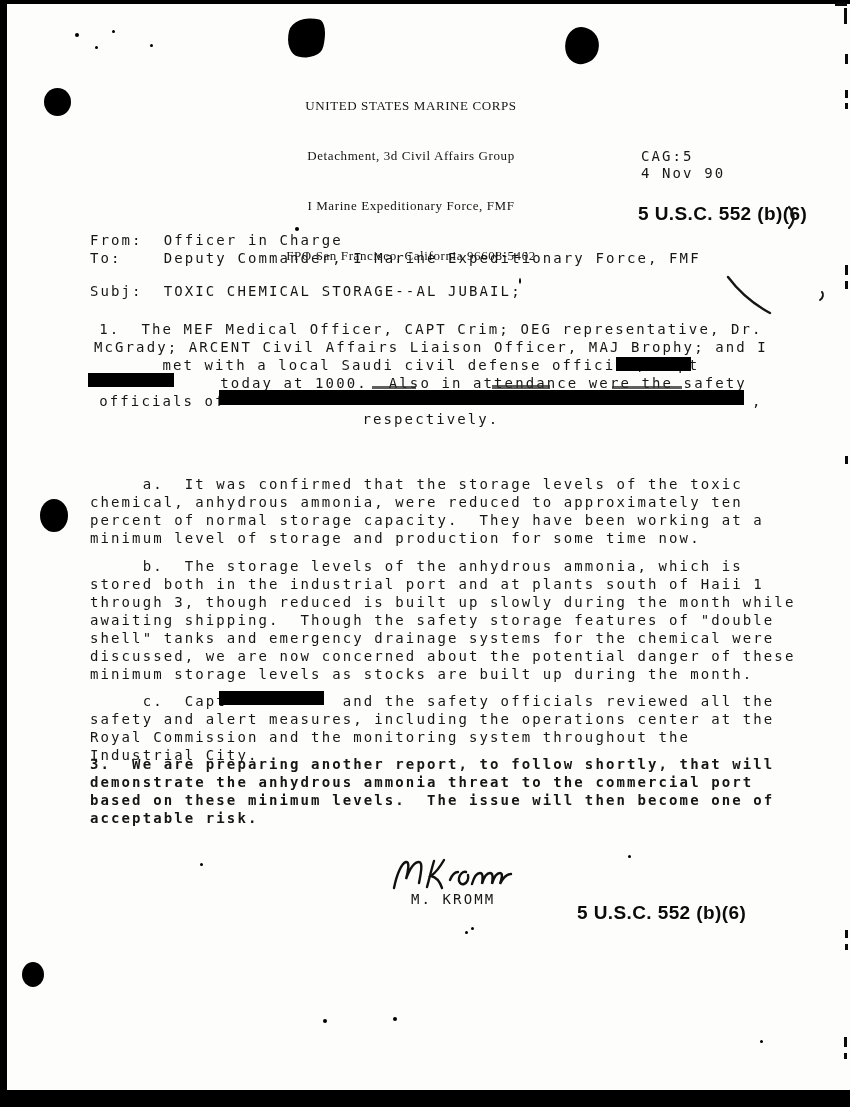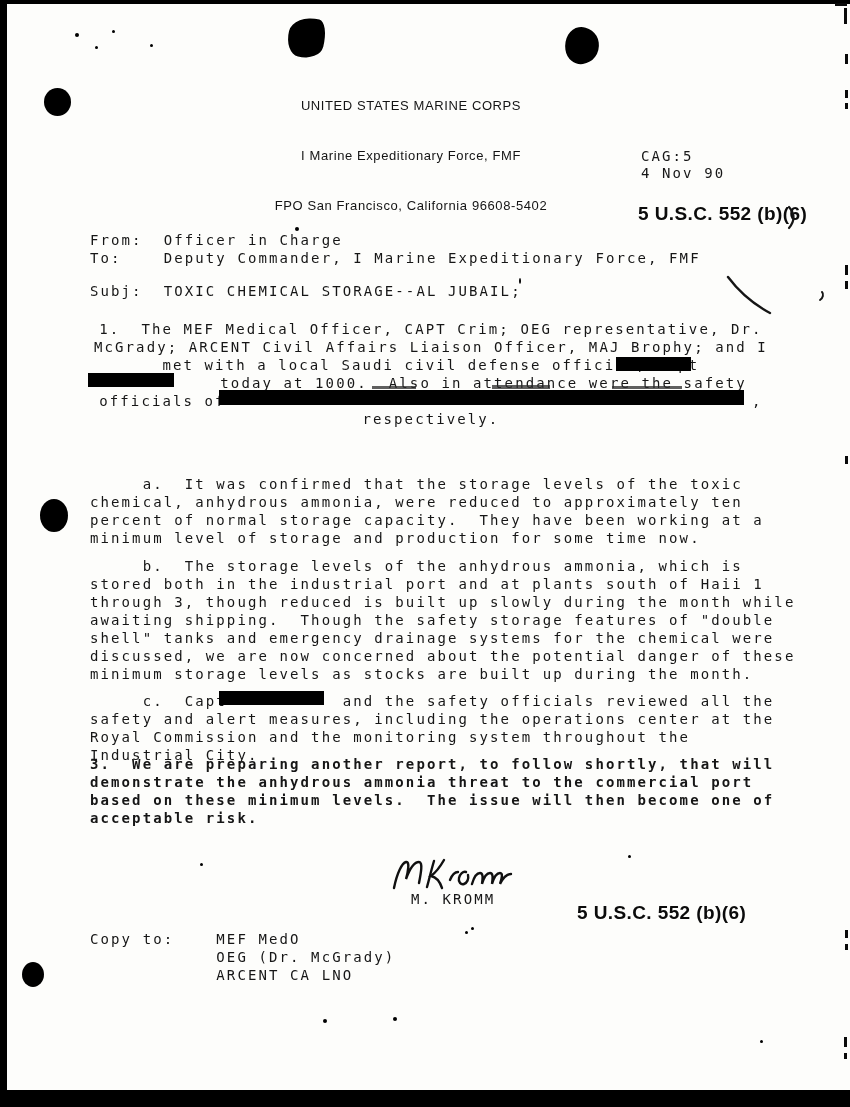--- a/index.html
+++ b/index.html
@@ -1,21 +1,21 @@
 <!DOCTYPE html>
 <html><head>
 <meta charset="utf-8">
 <style>
   html,body{margin:0;padding:0;background:#e8e8e8;}
   .page{position:relative;width:850px;height:1107px;background:#fdfdfb;overflow:hidden;
         font-family:"DejaVu Sans Mono",monospace;}
   .abs{position:absolute;}
   .tw{font-family:"DejaVu Sans Mono",monospace;font-size:14px;letter-spacing:2.1px;
       line-height:18px;white-space:pre;color:#161616;}
-  .lh{font-family:Liberation Sans, sans-serif;font-size:13px;letter-spacing:0.6px;
+  .lh{font-family:Liberation Serif, serif;font-size:13px;letter-spacing:0.6px;
       line-height:16.6px;white-space:pre;color:#141414;text-align:center;}
   .stamp{font-family:"Liberation Sans",sans-serif;font-weight:700;font-size:19px;
          letter-spacing:0.4px;color:#0b0b0b;white-space:pre;}
   .bar{position:absolute;background:#000;}
   .edge{position:absolute;background:#000;}
   .dot{position:absolute;background:#000;border-radius:50%;}
   .blob{position:absolute;background:#000;}
   .dash{position:absolute;background:#0a0a0a;}
   .smudge{position:absolute;background:#2a2a2a;opacity:.75;}
   svg{position:absolute;overflow:visible;}
@@ -31,20 +31,21 @@
 
   <div class="blob" style="left:288px;top:17px;width:37px;height:41px;border-radius:72% 28% 60% 40% / 45% 62% 38% 55%;transform:rotate(14deg);"></div>
   <div class="blob" style="left:565px;top:27px;width:34px;height:37px;border-radius:48% 52% 55% 45% / 55% 48% 52% 45%;transform:rotate(-8deg);"></div>
 
   <div class="dot" style="left:44px;top:88px;width:27px;height:28px;"></div>
   <div class="dot" style="left:40px;top:499px;width:28px;height:33px;"></div>
   <div class="dot" style="left:22px;top:962px;width:22px;height:25px;"></div>
 
   <div class="abs lh" style="left:0;top:65px;width:822px;">
     <div>UNITED STATES MARINE CORPS</div>
+    <div>Detachment, 3d Civil Affairs Group</div>
     <div>I Marine Expeditionary Force, FMF</div>
     <div>FPO San Francisco, California 96608-5402</div>
   </div>
 
   <div class="abs tw" style="left:641px;top:147px;">CAG:5</div>
   <div class="abs tw" style="left:641px;top:164px;">4 Nov 90</div>
 
   <div class="abs stamp" style="left:638px;top:203px;">5 U.S.C. 552 (b)(6)</div>
   <div class="abs stamp" style="left:577px;top:902px;">5 U.S.C. 552 (b)(6)</div>
 
@@ -93,23 +94,20 @@
       <path d="M394 888 c3 -15 8 -25 12 -26 c4 -1 2 10 0 17 c4 -11 9 -17 13 -17 c4 0 2 11 0 21"></path>
       <path d="M434 861 c-3 10 -5 19 -7 26"></path>
       <path d="M444 860 c-4 7 -9 13 -13 16 c5 1 9 6 11 12"></path>
       <path d="M450 880 c2 -5 5 -8 8 -8"></path>
       <path d="M466 872 c-3 -1 -6 2 -7 6 c-1 4 2 7 5 6 c3 -1 5 -5 4 -9"></path>
       <path d="M472 884 c2 -7 5 -11 8 -11 c3 0 3 4 2 11 c2 -7 5 -11 8 -11 c3 0 3 4 2 11 c2 -7 5 -11 8 -11 c3 0 2 5 0 11 c3 -6 7 -10 11 -10"></path>
     </g>
   </svg>
   <div class="abs tw" style="left:396px;top:890px;margin-left:15px;">M. KROMM</div>
 
-  <div class="abs tw" style="left:90px;top:930px;">Copy to:    MEF MedO
-            OEG (Dr. McGrady)
-            ARCENT CA LNO</div>
 
   <svg width="850" height="1107" viewBox="0 0 850 1107">
     <path d="M728 277 C740 293 755 305 770 313" fill="none" stroke="#151515" stroke-width="2.4" stroke-linecap="round"></path>
     <path d="M789 207 C795 214 795 221 789 228" fill="none" stroke="#151515" stroke-width="2.2" stroke-linecap="round"></path>
     <path d="M822 292 c2 2 1 6 -2 8" fill="none" stroke="#151515" stroke-width="2" stroke-linecap="round"></path>
   </svg>
 
   <div class="dash" style="left:835px;top:3px;width:12px;height:3px;"></div>
   <div class="dash" style="left:844px;top:8px;width:3px;height:16px;"></div>
   <div class="dash" style="left:845px;top:54px;width:3px;height:10px;"></div>

